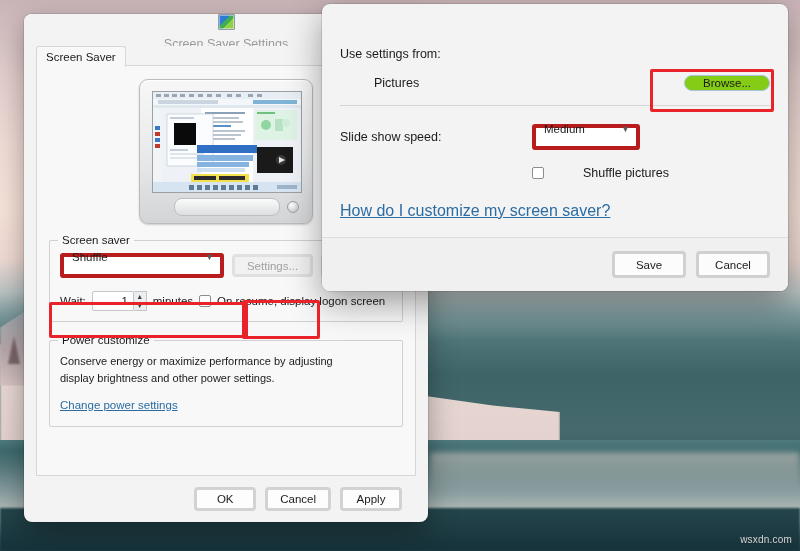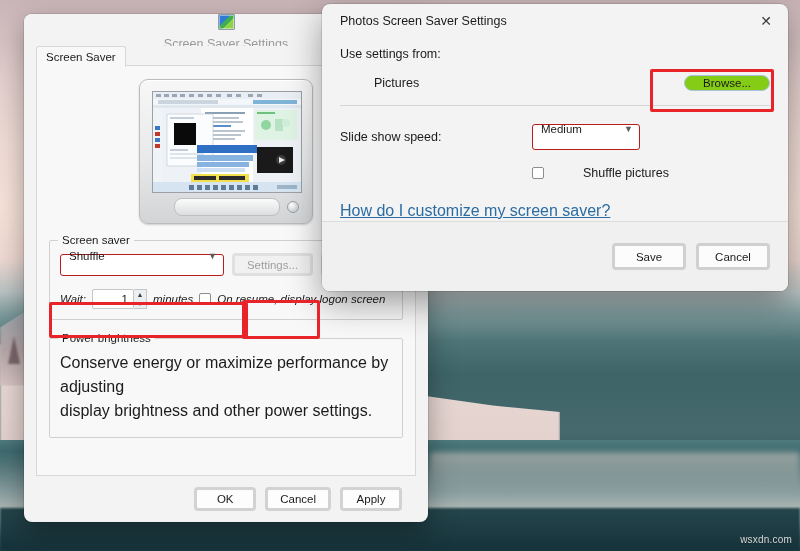--- a/index.html
+++ b/index.html
@@ -135,21 +135,21 @@
     margin-top:14px;padding:12px 10px 10px 10px;
   }
   .group > .legend{
     position:absolute;top:-7px;left:8px;background:#f8f8f8;padding:0 4px;
     font-size:11.5px;color:#1b1b1b;
   }
 
   .row{display:flex;align-items:center;gap:32px;}
 
   .combo{
-    height:22px;flex:1 1 auto;background:#ffffff;border:1px solid #b91c1c;
+    height:22px;flex:1 1 auto;background:#ffffff;border:4px solid #b91c1c;
     border-radius:3px;display:flex;align-items:center;padding:0 6px 17px 8px;
     font-size:11.5px;color:#1b1b1b;box-sizing:border-box;
   }
   .combo .val{flex:1 1 auto;}
   .chev{font-size:9px;color:#5b5b5b;}
 
   .btn{
     height:23px;min-width:62px;padding:0 12px;border:3px solid #ec4899;border-radius:4px;
     background:#fcfcfc;font-size:11.5px;color:#1b1b1b;
     display:flex;align-items:center;justify-content:center;box-sizing:border-box;
@@ -167,24 +167,24 @@
     display:flex;flex-direction:column;align-items:center;justify-content:space-around;
     box-sizing:border-box;
   }
   .spin-btns i{font-style:normal;font-size:7px;line-height:6px;color:#3c3c3c;}
 
   .cbx{
     width:12px;height:12px;border:1px solid #8d8d8d;background:#fff;border-radius:2px;
     flex:0 0 auto;box-sizing:border-box;
   }
 
-  .lbl{font-size:11.5px;color:#1b1b1b;font-style:italic;}
+  .lbl{font-size:11.5px;color:#1b1b1b;}
   .lnk{font-size:11.5px;color:#2b6ca3;text-decoration:underline;}
 
-  #pm-text{font-size:16px;color:#1b1b1b;line-height:1.5;}
+  #pm-text{font-size:11px;color:#1b1b1b;line-height:1.5;}
 
   #ss-footer{
     position:absolute;left:0;right:12px;bottom:0;height:46px;
     display:flex;align-items:center;justify-content:flex-end;gap:9px;padding-right:14px;
     box-sizing:border-box;
   }
   #ss-footer .btn{min-width:62px;height:24px;background:#fdfdfd;border-color:#d2d2d2;}
 
   
   .redbox{position:absolute;border:3px solid #e8232a;border-radius:2px;pointer-events:none;z-index:50;}
@@ -201,21 +201,21 @@
   #pd-close{
     width:44px;height:33px;display:flex;align-items:center;justify-content:center;
     font-size:14px;color:#3a3a3a;
   }
   #pd-content{
     position:absolute;left:0;right:0;top:33px;bottom:55px;background:#f3f3f3;
     padding:0 18px;box-sizing:border-box;
   }
   #pd-sep{height:1px;background:#d6d6d6;margin:14px 0 0 0;}
   #pd-footer{
-    position:absolute;left:0;right:0;bottom:0;height:70px;background:#f0f0f0;
+    position:absolute;left:0;right:0;bottom:0;height:54px;background:#f0f0f0;
     border-top:1px solid #dcdcdc;
     display:flex;align-items:center;justify-content:flex-end;gap:10px;padding-right:18px;
     box-sizing:border-box;
   }
   #pd-footer .btn{min-width:74px;height:27px;background:#fcfcfc;border-color:#d0d0d0;}
   #browse-btn{
     min-width:86px;height:16px;background:#84cc16;border:1px solid #a7c3da;border-radius:13px;
   }
   .pd-label{font-size:12.5px;color:#1b1b1b;}
 </style>
@@ -370,44 +370,43 @@
             <i>▼</i>
           </div>
         </div>
         <span class="lbl">minutes</span>
         <span class="cbx"></span>
         <span class="lbl">On resume, display logon screen</span>
       </div>
     </div>
 
     <div class="group" style="margin-top:18px;padding-bottom:14px;">
-      <div class="legend">Power brightness</div>
+      <div class="legend">Power customize</div>
       <div id="pm-text">
         <div>Conserve energy or maximize performance by adjusting</div>
         <div>display brightness and other power settings.</div>
+      </div>
+      <div style="margin-top:12px;">
+        <span class="lnk">Change power settings</span>
       </div>
     </div>
   </div>
 
   <div id="ss-footer">
     <button class="btn">OK</button>
     <button class="btn">Cancel</button>
     <button class="btn">Apply</button>
   </div>
 </div>
 
 <div class="redbox" style="left:49px;top:302px;width:193px;height:30px;"></div>
 <div class="redbox" style="left:242px;top:300px;width:72px;height:33px;"></div>
 
 <div id="photos-dialog">
 
-  <div id="pd-titlebar">
-    <div id="pd-title">Photos Screen Saver Settings</div>
-    <div id="pd-close">✕</div>
-  </div>
 
   <div id="pd-content">
 
     <div class="pd-label" style="margin-top:10px;">Use settings from:</div>
 
     <div class="row" style="margin-top:14px;align-items:center;">
       <div class="pd-label" style="margin-left:34px;">Pictures</div>
       <div style="flex:1 1 auto;"></div>
       <button class="btn" id="browse-btn">Browse...</button>
     </div>

